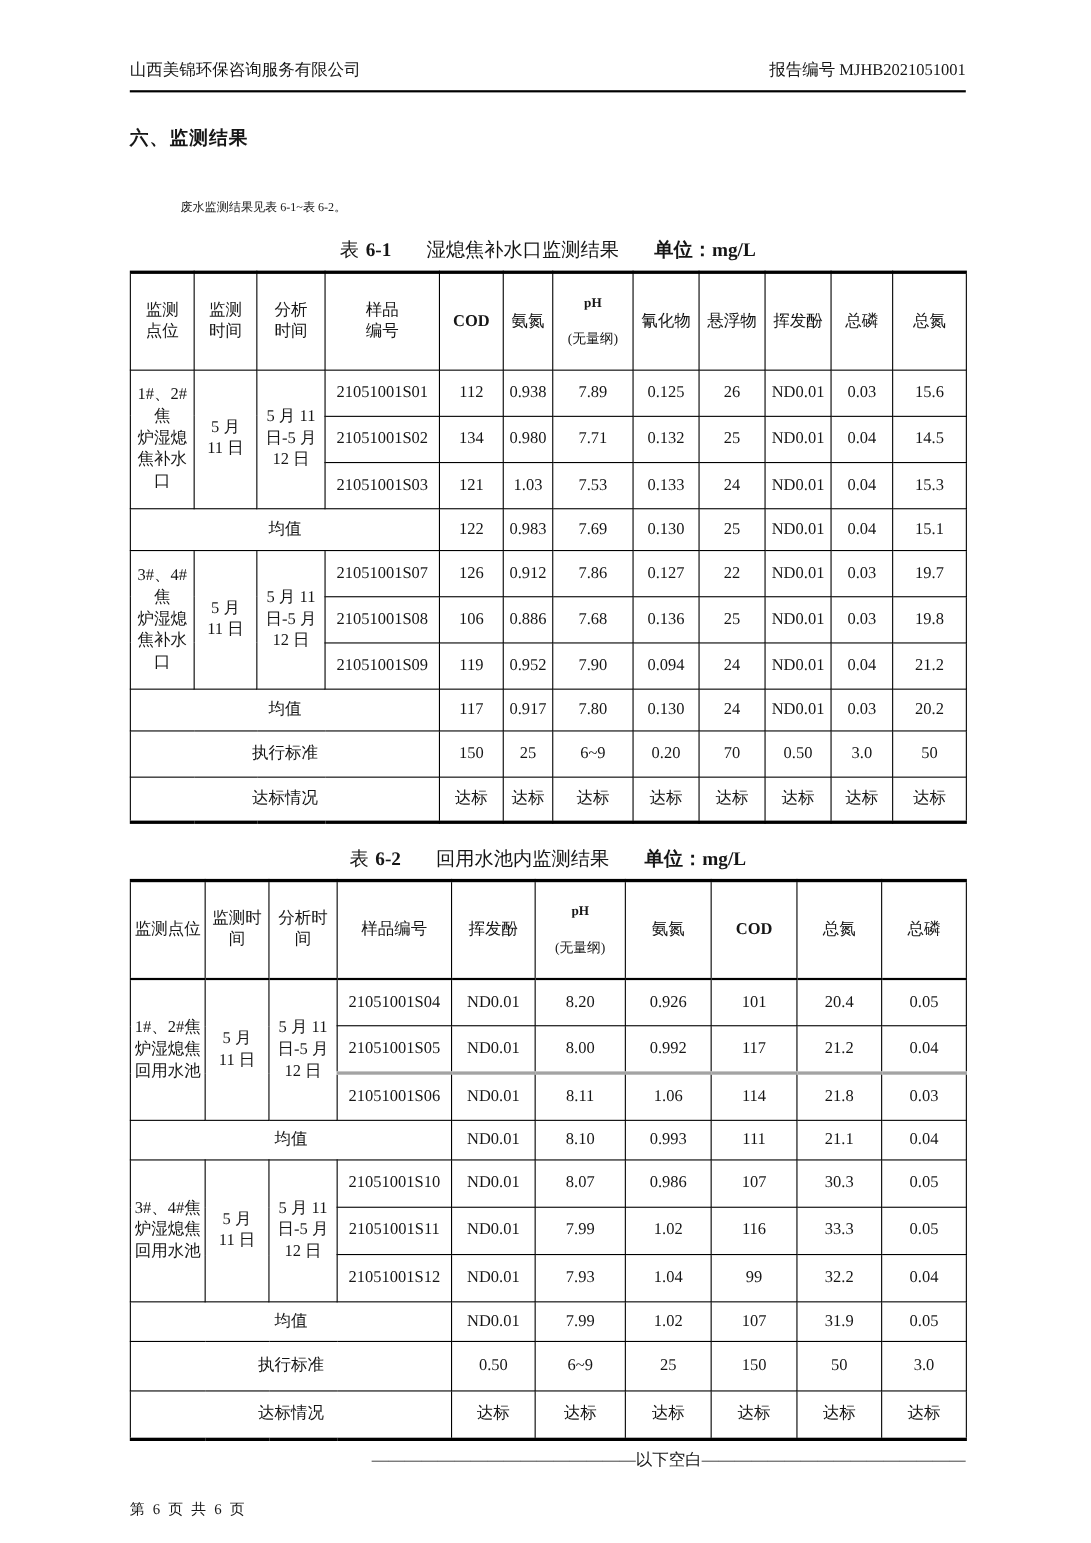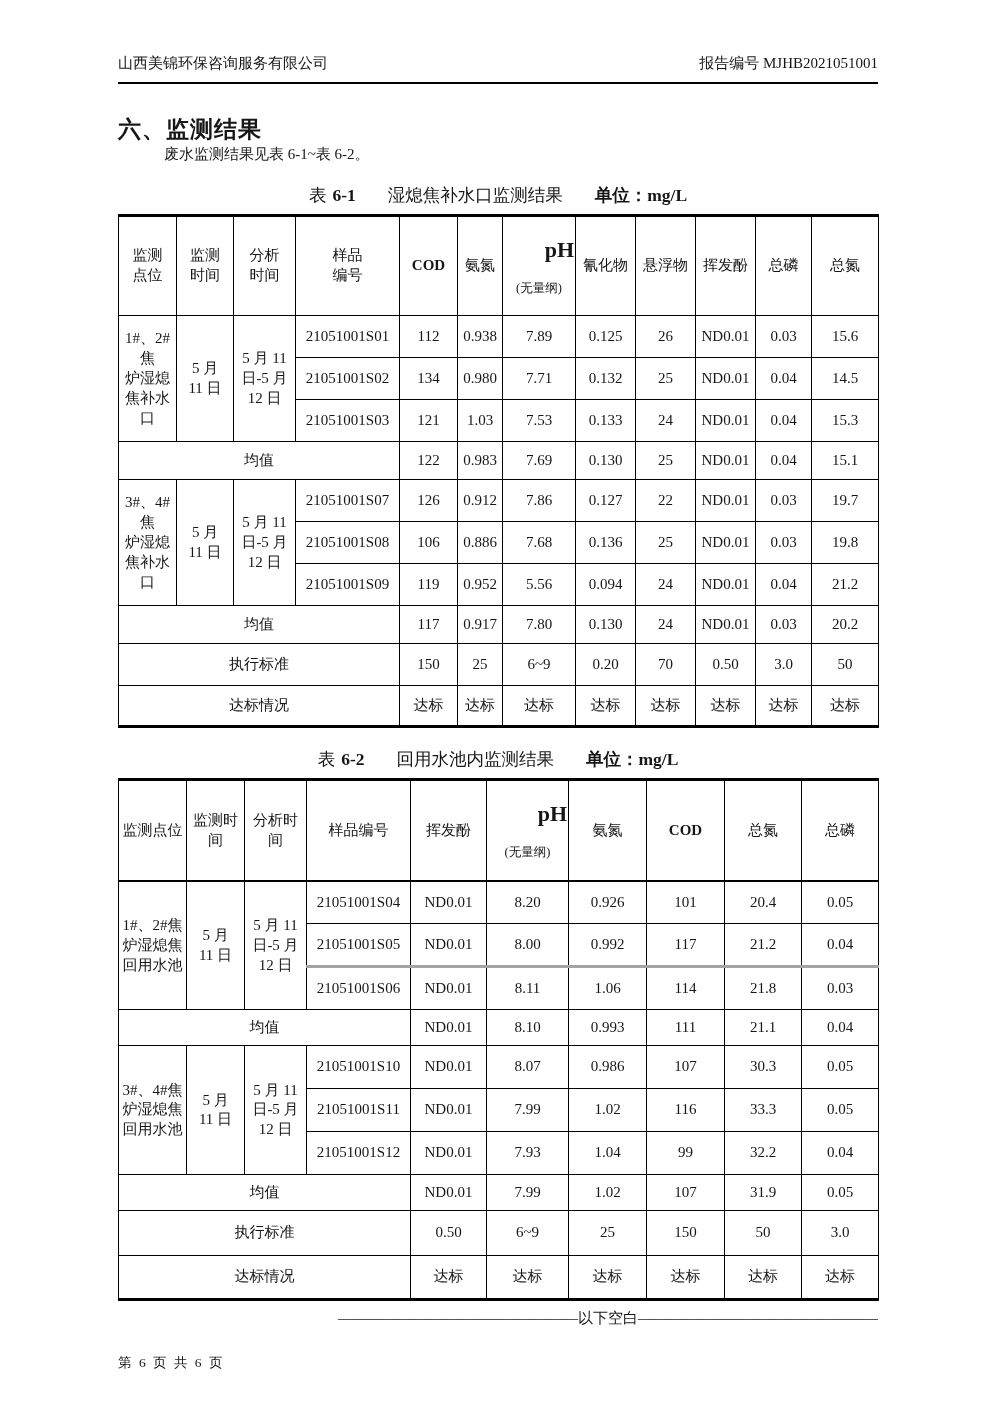--- a/index.html
+++ b/index.html
@@ -9,23 +9,23 @@
     background: #ffffff; color: #161616;
     font-family: "Liberation Serif", "DejaVu Serif", serif;
   }
   .page { width: 992px; height: 1403px; padding: 54px 114px 30px 118px; }
 
   .doc-header {
     display: flex; justify-content: space-between; align-items: flex-end;
     font-size: 15px; padding-bottom: 9px; border-bottom: 2.5px solid #000;
   }
 
-  .section-title { font-size: 23px; font-weight: bold; margin-top: 30px; letter-spacing: 1px; font-family: Liberation Mono, monospace; }
-
-  .intro { font-size: 15px; padding-left: 46px; }
+  .section-title { font-size: 17px; font-weight: bold; margin-top: 30px; letter-spacing: 1px; font-family: Liberation Mono, monospace; }
+
+  .intro { font-size: 11px; margin-top: 44px; padding-left: 46px; }
 
   .caption { width: 760px; text-align: center; font-size: 17.5px; margin-top: 19px; }
   .caption .b { font-weight: bold; }
   .caption .lbl { margin-right: 6px; }
   .caption .sp { display: inline-block; width: 32px; }
 
   table.doc {
     width: 760px; border-collapse: collapse; table-layout: fixed;
     margin-top: 7px; text-align: center; font-size: 15px;
     border: 1.5px solid #000; border-top: 3px solid #000; border-bottom: 3.5px solid #000;
@@ -44,21 +44,21 @@
   .t1 tr.r-std  { height: 42px; }
   .t1 tr.r-comp { height: 41px; }
 
   .t2 tr.r-head { height: 48px; }
   .t2 tr.r-data { height: 43px; }
   .t2 tr.r-mean { height: 36px; }
   .t2 tr.r-std  { height: 45px; }
   .t2 tr.r-comp { height: 44px; }
 
   .bold { font-weight: bold; }
-  .ph-main { font-weight: bold; font-size: 22px; line-height: 1.15; text-align: right; }
+  .ph-main { font-weight: bold; font-size: 12px; line-height: 1.15; }
   .ph-sub  { font-size: 12.5px; line-height: 1.1; }
 
   .blank-line { width: 760px; text-align: right; font-size: 15px; margin-top: 8px; white-space: nowrap; overflow: hidden; }
   .page-num { width: 760px; text-align: left; font-size: 13.5px; margin-top: 26px; letter-spacing: 2px; }
 </style>
 </head>
 <body>
 
 <div class="page">
 
@@ -193,21 +193,21 @@
       <td>0.136</td>
       <td>25</td>
       <td>ND0.01</td>
       <td>0.03</td>
       <td>19.8</td>
     </tr>
     <tr class="r-data">
       <td class="thickL">21051001S09</td>
       <td>119</td>
       <td>0.952</td>
-      <td>5.56</td>
+      <td>7.90</td>
       <td>0.094</td>
       <td>24</td>
       <td>ND0.01</td>
       <td>0.04</td>
       <td>21.2</td>
     </tr>
     <tr class="r-mean">
       <td colspan="4">均值</td>
       <td>117</td>
       <td>0.917</td>

